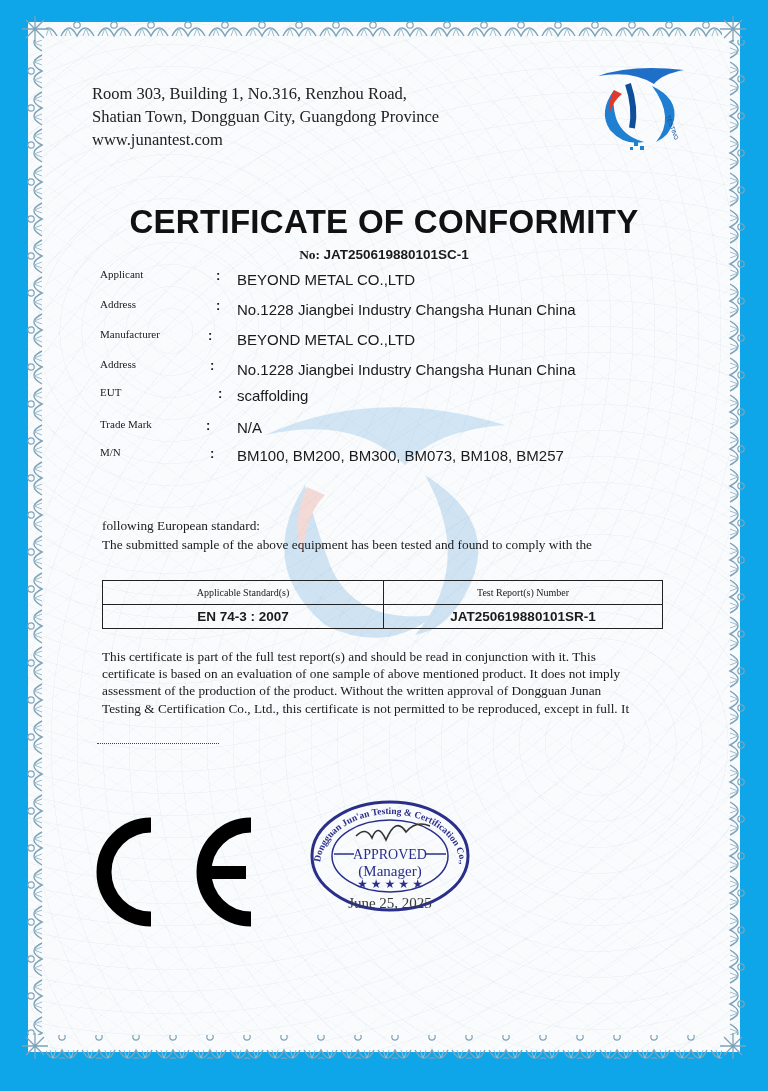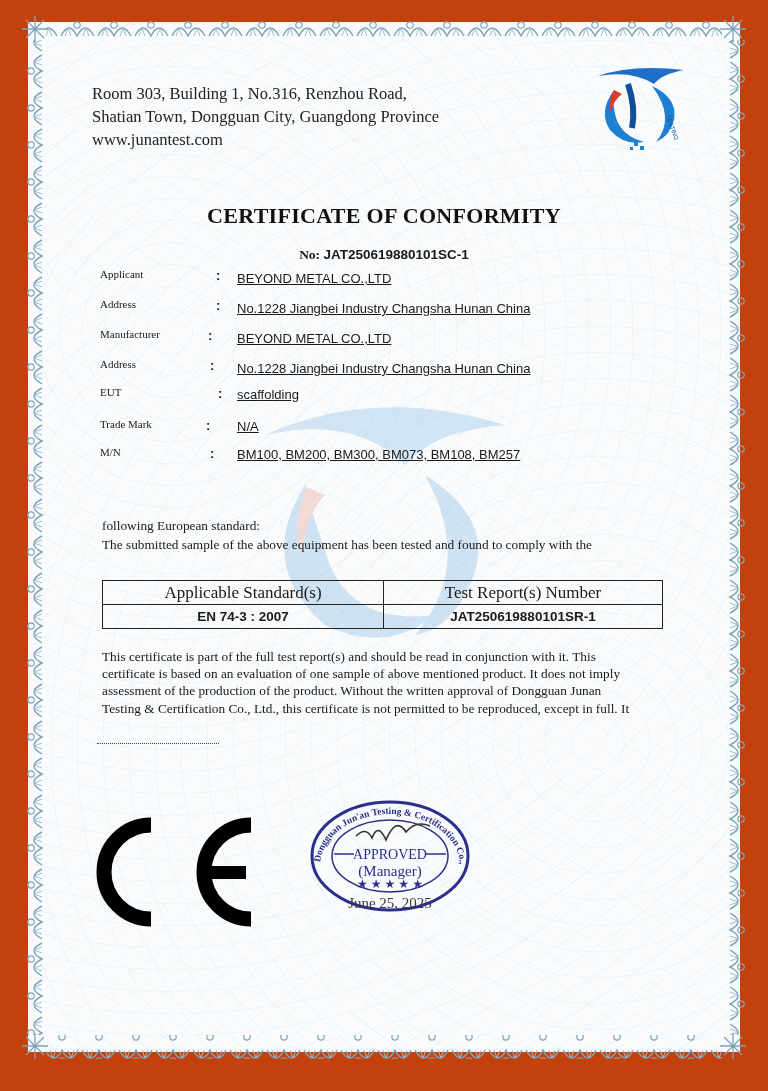--- a/index.html
+++ b/index.html
@@ -1,19 +1,19 @@
 <!DOCTYPE html>
 <html><head>
   <meta charset="utf-8">
   <style>
     * { box-sizing: border-box; margin: 0; padding: 0; }
     html, body { width: 768px; height: 1091px; background: #ffffff; overflow: hidden; }
     body { position: relative; font-family: "Liberation Serif", serif; color: #1a1a1a; }
 
-    .page { position: absolute; left: 0; top: 0; width: 768px; height: 1091px; background: #c2410c; }
+    .page { position: absolute; left: 0; top: 0; width: 768px; height: 1091px; background: #0ea5e9; }
 
     
     .bg-pattern {
       position: absolute; left: 28px; top: 22px; width: 712px; height: 1030px;
       background:
         repeating-radial-gradient(circle at 20% 30%, rgba(170,190,205,0.10) 0 1px, transparent 1px 22px),
         repeating-radial-gradient(circle at 80% 70%, rgba(170,190,205,0.10) 0 1px, transparent 1px 26px),
         repeating-linear-gradient(35deg, rgba(190,205,215,0.08) 0 1px, transparent 1px 18px),
         repeating-linear-gradient(-35deg, rgba(190,205,215,0.08) 0 1px, transparent 1px 18px),
         #f9fbfc;
@@ -26,39 +26,39 @@
     .watermark { position: absolute; left: 235px; top: 395px; width: 290px; height: 260px; opacity: 0.20; }
 
     
     .address-block { position: absolute; left: 92px; top: 82px; font-size: 16.5px; line-height: 23px; color: #222; }
 
     
     .logo { position: absolute; left: 592px; top: 62px; width: 96px; height: 90px; }
 
     
     .title { position: absolute; left: 0; width: 768px; top: 203px; text-align: center;
-      font-family: Liberation Serif, serif; font-weight: bold; font-size: 22px; letter-spacing: 0.3px; color: #111; }
+      font-family: Liberation Sans, sans-serif; font-weight: bold; font-size: 33px; letter-spacing: 0.3px; color: #111; }
     .cert-no { position: absolute; left: 0; width: 768px; top: 247px; text-align: center; font-size: 13.5px; font-weight: bold; }
     .cert-no .lbl { font-family: "Liberation Serif", serif; margin-top: 16px; }
     .cert-no .val { font-family: "Liberation Sans", sans-serif; }
 
     
     .fields { position: absolute; left: 100px; top: 268px; width: 600px; }
     .field-row { position: absolute; left: 0; height: 22px; width: 600px; }
     .field-label { position: absolute; left: 0; font-family: "Liberation Serif", serif; font-weight: normal; font-size: 11px; color: #1a1a1a; }
     .field-colon { position: absolute; font-family: "Liberation Sans", sans-serif; font-weight: bold; font-size: 13px; }
-    .field-value { position: absolute; left: 137px; font-family: "Liberation Sans", sans-serif; font-size: 13px; color: #1a1a1a; text-decoration: underline; }
+    .field-value { position: absolute; left: 137px; font-family: "Liberation Sans", sans-serif; font-size: 15px; color: #1a1a1a; }
 
     
     .para { position: absolute; left: 102px; width: 570px; font-family: "Liberation Serif", serif; font-size: 13.3px; line-height: 19px; color: #1a1a1a; }
 
     
     .std-table { position: absolute; left: 102px; top: 580px; width: 561px; border-collapse: collapse; }
     .std-table td, .std-table th { border: 1px solid #222; height: 24px; text-align: center; }
-    .std-table th { font-family: "Liberation Serif", serif; font-weight: normal; font-size: 17px; }
+    .std-table th { font-family: "Liberation Serif", serif; font-weight: normal; font-size: 10px; }
     .std-table td { font-family: "Liberation Sans", sans-serif; font-weight: bold; font-size: 13.5px; }
     .std-table .c1 { width: 281px; }
 
     .dotted { position: absolute; left: 97px; top: 743px; width: 122px; border-top: 1px dotted #444; }
 
     
     .ce-mark { position: absolute; left: 96px; top: 817px; width: 165px; height: 110px; }
 
     
     .stamp { position: absolute; left: 306px; top: 796px; width: 168px; height: 120px; }

